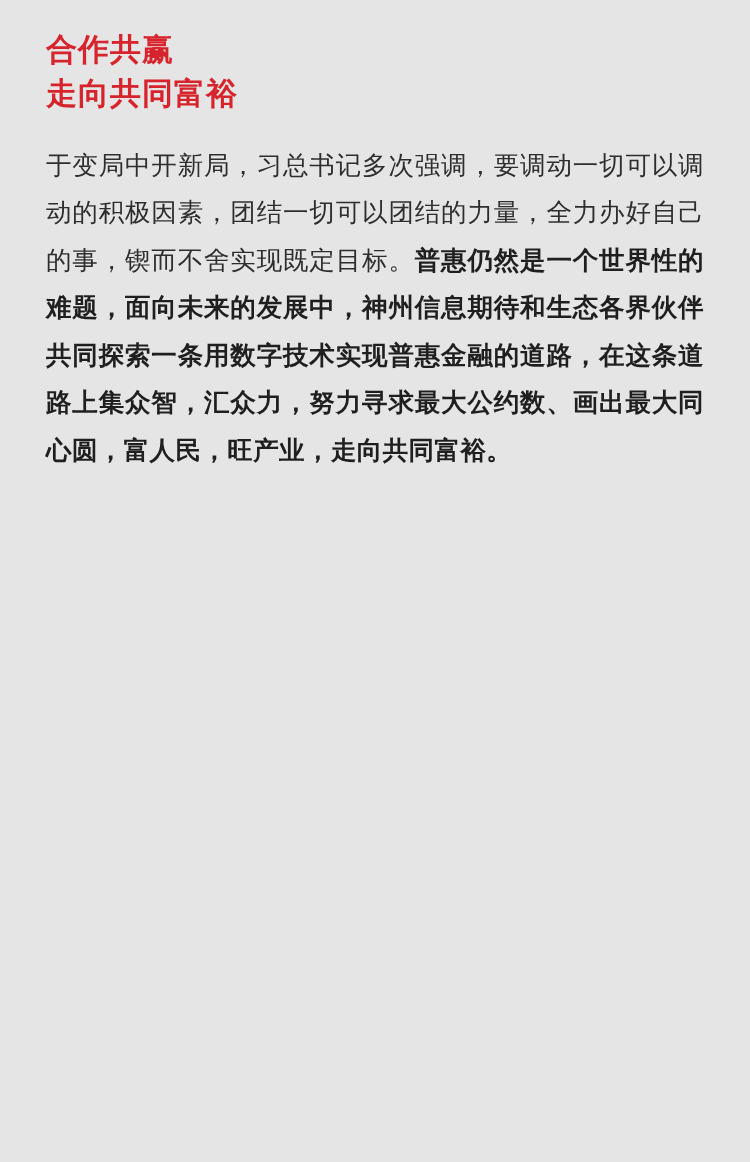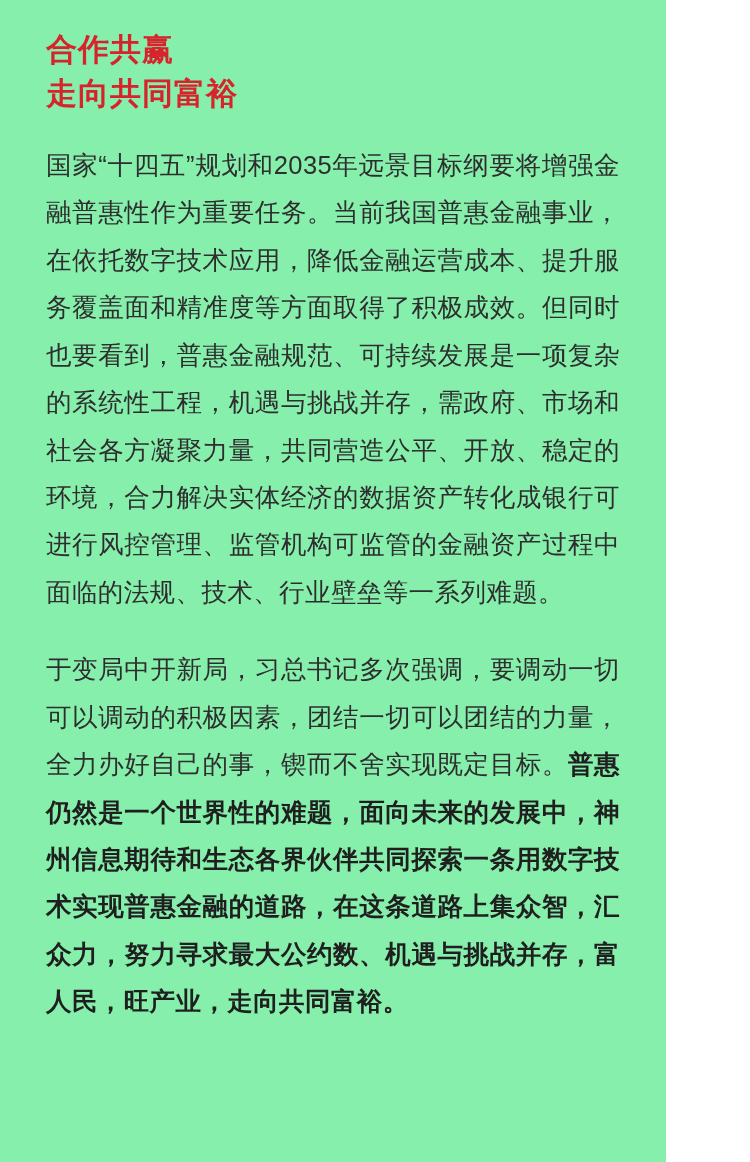--- a/index.html
+++ b/index.html
@@ -7,25 +7,25 @@
     padding: 0;
   }
   body {
     width: 750px;
     min-height: 1162px;
     background: #ffffff;
     font-family: "Liberation Sans", "DejaVu Sans", sans-serif;
     -webkit-font-smoothing: antialiased;
   }
   .page {
-    width: 666px;
+    width: 750px;
     min-height: 1162px;
     box-sizing: border-box;
     padding: 28px 46px 30px 46px;
-    background: #86efac;
+    background: #e5e5e5;
   }
   .headline {
     margin: 0 0 26px 0;
   }
   .headline-line {
     color: #d7232b;
     font-size: 31px;
     line-height: 1.42;
     font-weight: bold;
     letter-spacing: 1px;
@@ -59,23 +59,20 @@
 
 <div class="page">
 
   <div class="headline">
     <div class="headline-line">合作共赢</div>
     <div class="headline-line">走向共同富裕</div>
   </div>
 
   <div class="body-block">
 
-    <p class="para">
-      <span class="normal">国家“十四五”规划和2035年远景目标纲要将增强金融普惠性作为重要任务。当前我国普惠金融事业，在依托数字技术应用，降低金融运营成本、提升服务覆盖面和精准度等方面取得了积极成效。但同时也要看到，普惠金融规范、可持续发展是一项复杂的系统性工程，机遇与挑战并存，需政府、市场和社会各方凝聚力量，共同营造公平、开放、稳定的环境，合力解决实体经济的数据资产转化成银行可进行风控管理、监管机构可监管的金融资产过程中面临的法规、技术、行业壁垒等一系列难题。</span>
-    </p>
 
     <p class="para">
-      <span class="normal">于变局中开新局，习总书记多次强调，要调动一切可以调动的积极因素，团结一切可以团结的力量，全力办好自己的事，锲而不舍实现既定目标。</span><span class="strong">普惠仍然是一个世界性的难题，面向未来的发展中，神州信息期待和生态各界伙伴共同探索一条用数字技术实现普惠金融的道路，在这条道路上集众智，汇众力，努力寻求最大公约数、机遇与挑战并存，富人民，旺产业，走向共同富裕。</span>
+      <span class="normal">于变局中开新局，习总书记多次强调，要调动一切可以调动的积极因素，团结一切可以团结的力量，全力办好自己的事，锲而不舍实现既定目标。</span><span class="strong">普惠仍然是一个世界性的难题，面向未来的发展中，神州信息期待和生态各界伙伴共同探索一条用数字技术实现普惠金融的道路，在这条道路上集众智，汇众力，努力寻求最大公约数、画出最大同心圆，富人民，旺产业，走向共同富裕。</span>
     </p>
 
   </div>
 
 </div>
 
 </body></html>

